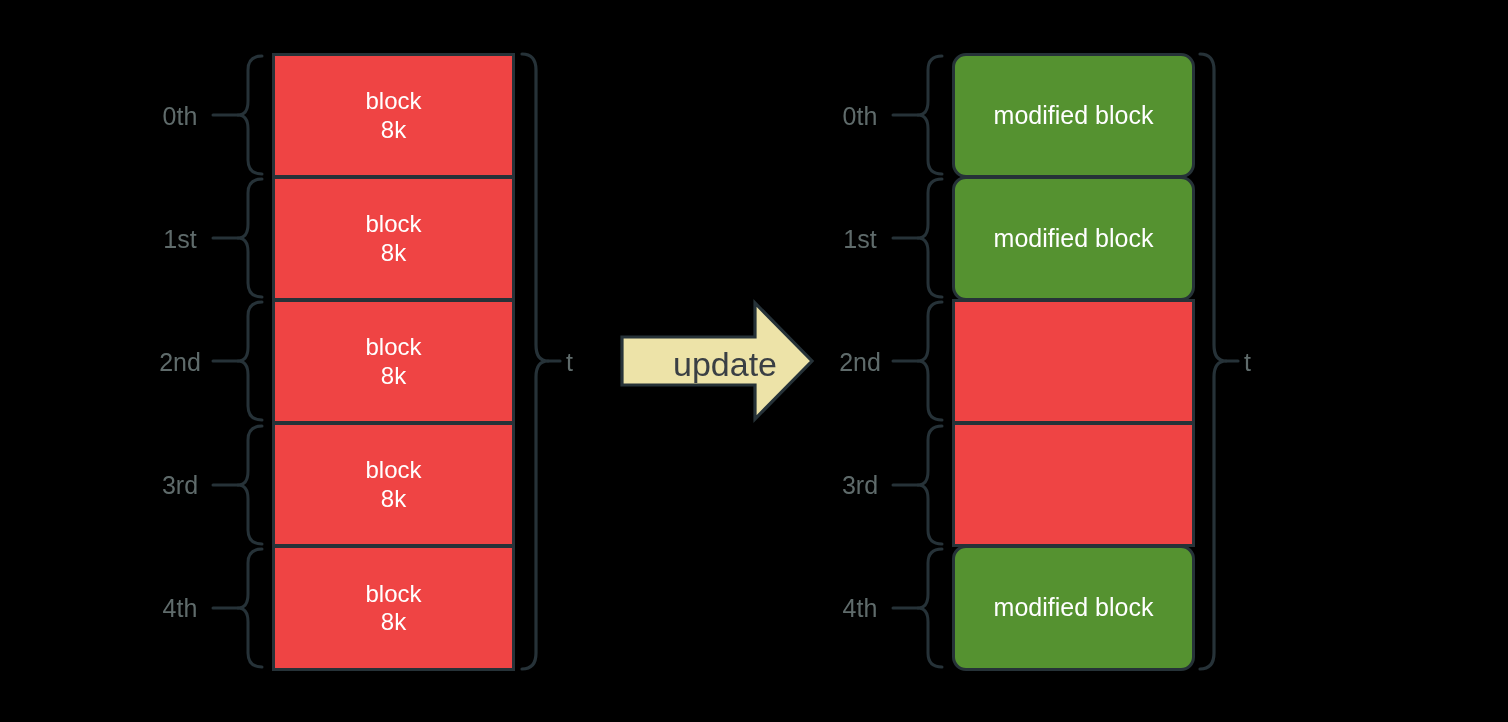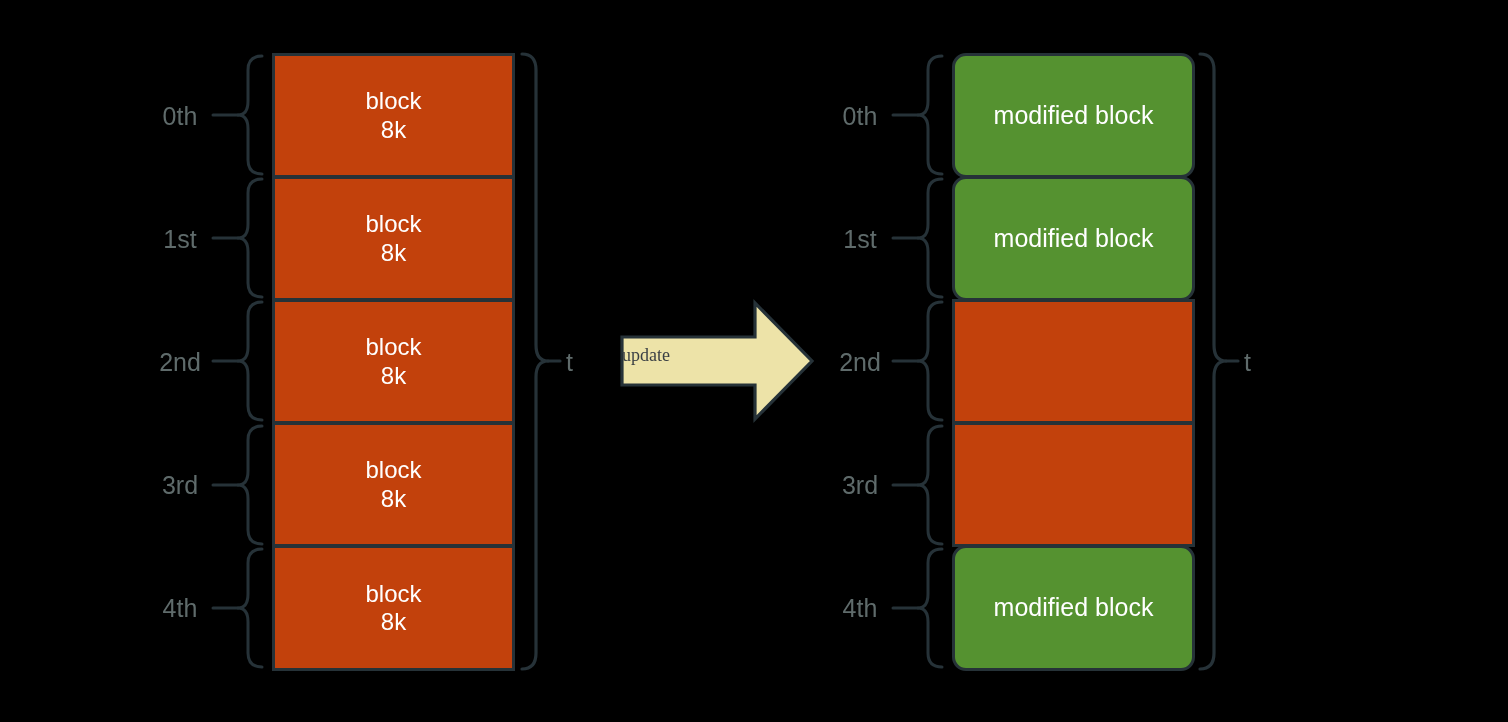--- a/index.html
+++ b/index.html
@@ -13,21 +13,21 @@
   .stack{position:absolute;}
   .block{
     position:absolute;
     box-sizing:border-box;
     border:3px solid #263238;
     display:flex;flex-direction:column;
     align-items:center;justify-content:center;
     color:#ffffff;
     line-height:1.18;
   }
-  .block.light{background:#c2410c;}
+  .block.light{background:#ef4444;}
   .block.dark{background:#559230;border-radius:14px;}
   .block .l1{font-size:24px;}
   .block .l2{font-size:24px;}
   .block.wide .l1{font-size:25px;white-space:nowrap;}
 
   
   .rowlabel{
     position:absolute;
     color:#5f6b6b;
     font-size:25px;
@@ -41,24 +41,23 @@
     color:#5f6b6b;
     font-size:25px;
     white-space:nowrap;
   }
 
   
   .arrow-wrap{position:absolute;}
   .arrow-text{
     position:absolute;
     color:#3a3f44;
-    font-size:18px;
+    font-size:34px;
     white-space:nowrap;
-    text-align:left;
-    font-family:Liberation Serif, serif;
+    text-align:right;
   }
 
   svg{position:absolute;top:0;left:0;overflow:visible;}
   .brace{fill:none;stroke:#263238;stroke-width:3.2;stroke-linecap:round;stroke-linejoin:round;}
   .brace-sm{fill:none;stroke:#263238;stroke-width:3;stroke-linecap:round;stroke-linejoin:round;}
 </style>
 </head>
 <body>
 
 <div class="stage">

